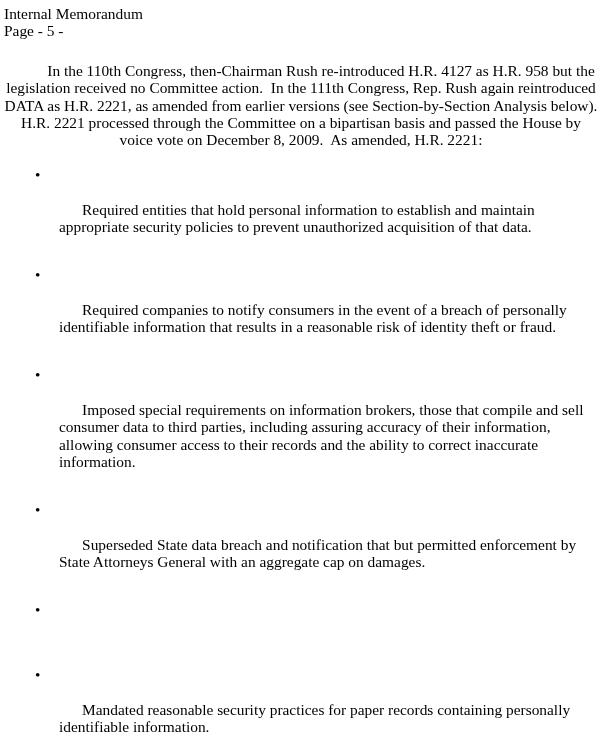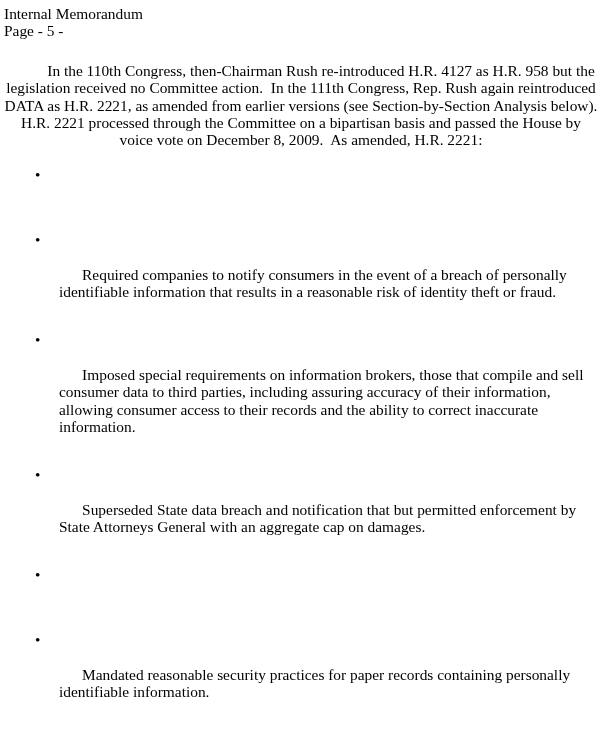--- a/index.html
+++ b/index.html
@@ -55,20 +55,21 @@
   <div class="hdr">
     <p>Internal Memorandum</p>
     <p>Page - 5 -</p>
   </div>
 
   <p class="para intro">In the 110th Congress, then-Chairman Rush re-introduced H.R. 4127 as H.R. 958 but the legislation received no Committee action.  In the 111th Congress, Rep. Rush again reintroduced DATA as H.R. 2221, as amended from earlier versions (see Section-by-Section Analysis below).  H.R. 2221 processed through the Committee on a bipartisan basis and passed the House by voice vote on December 8, 2009.  As amended, H.R. 2221:</p>
 
   <ul class="bullet-list">
     <li>
       <span class="bullet-marker">•</span>
+      <span>Required entities that hold personal information to establish and maintain appropriate security policies to prevent unauthorized acquisition of that data.</span>
     </li>
     <li>
       <span class="bullet-marker">•</span>
       <span>Required companies to notify consumers in the event of a breach of personally identifiable information that results in a reasonable risk of identity theft or fraud.</span>
     </li>
     <li>
       <span class="bullet-marker">•</span>
       <span>Imposed special requirements on information brokers, those that compile and sell consumer data to third parties, including assuring accuracy of their information, allowing consumer access to their records and the ability to correct inaccurate information.</span>
     </li>
     <li>

